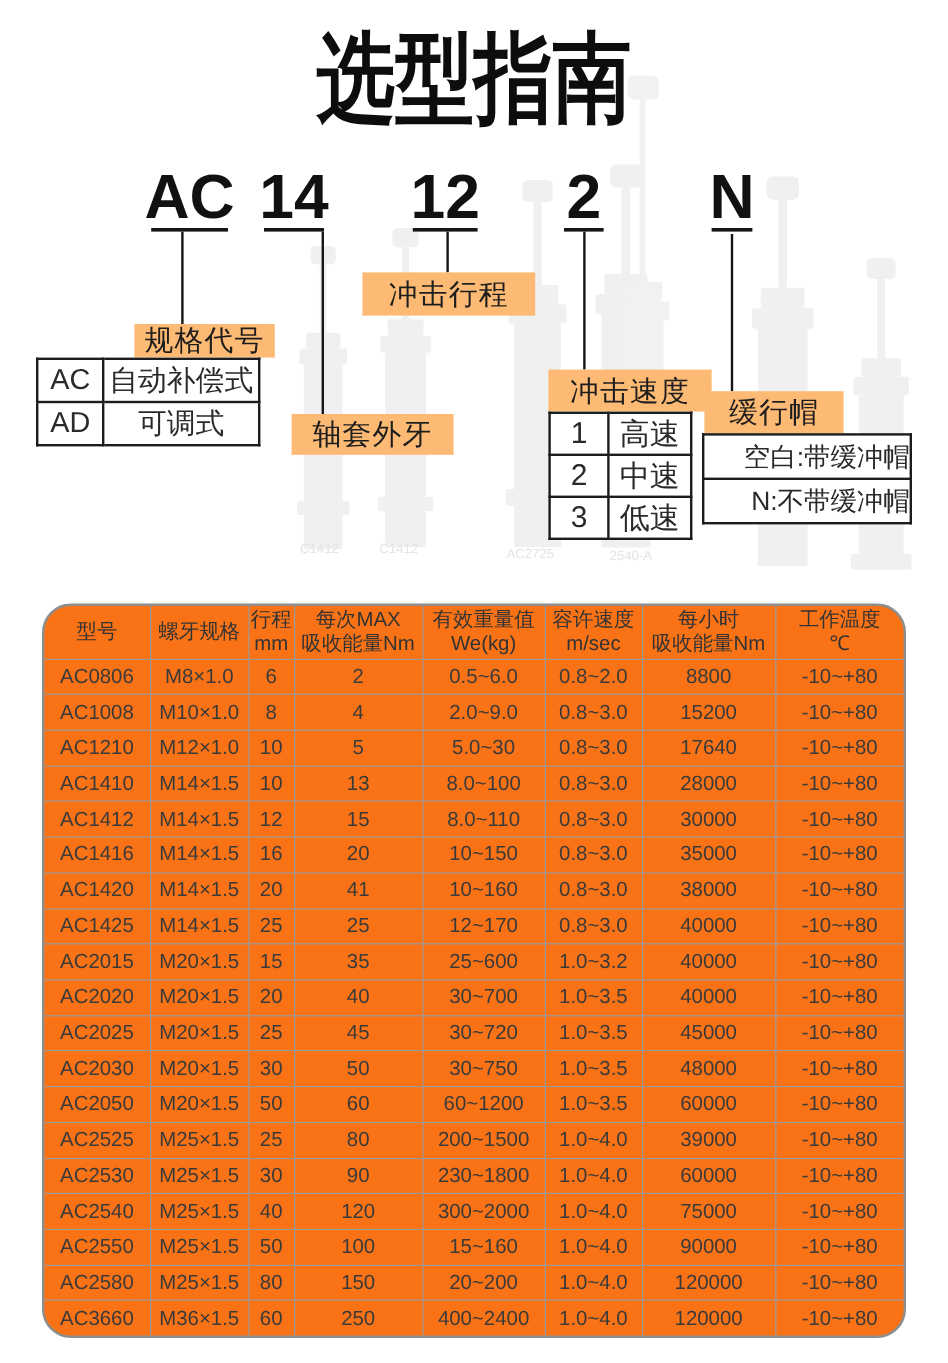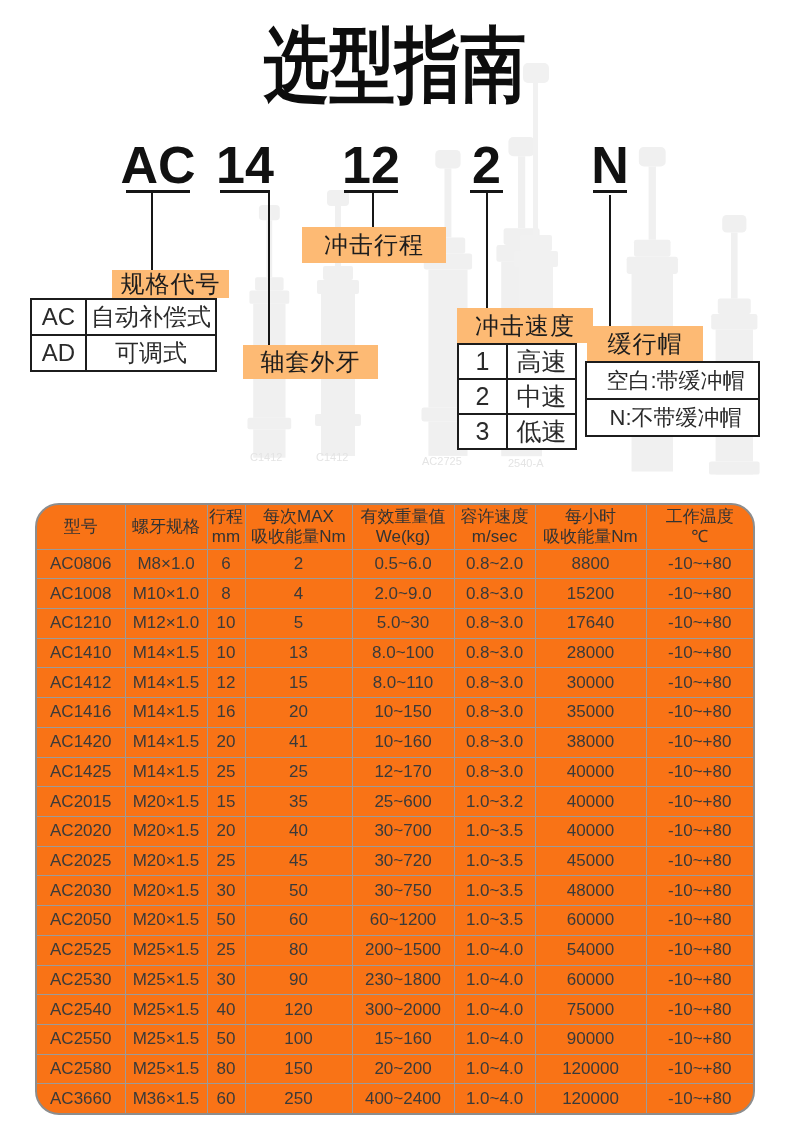--- a/index.html
+++ b/index.html
@@ -47,21 +47,21 @@
   .hl-cap{left:587px;top:326px;width:116px;height:35px;}
   
   .mini{position:absolute;border-collapse:collapse;background:#fff;table-layout:fixed;}
   .mini td{border:2px solid #1c1c1c;text-align:center;vertical-align:middle;
     color:#2a2a2a;padding:0;overflow:hidden;white-space:nowrap;}
   .mini-spec{left:30px;top:298px;width:187px;height:74px;font-size:24px;}
   .mini-spec td.c1{width:53px;}
   .mini-speed{left:457px;top:343px;width:120px;height:107px;font-size:25px;}
   .mini-speed td.c1{width:47px;}
   .mini-cap{left:585px;top:361px;width:175px;height:76px;font-size:22px;}
-  .mini-cap td{text-align:center;padding-left:6px;}
+  .mini-cap td{text-align:right;padding-left:6px;}
   
   .main-table-wrap{
     position:absolute;left:35px;top:503px;width:716px;height:608px;
     border:2px solid #8d8d8d;border-radius:24px;overflow:hidden;background:#f97316;
   }
   .main-table{
     width:100%;height:100%;border-collapse:collapse;table-layout:fixed;
     font-size:17px;color:#3a3a3a;
   }
   .main-table th,.main-table td{
@@ -330,21 +330,21 @@
             <td>60000</td>
             <td>-10~+80</td>
           </tr>
           <tr>
             <td>AC2525</td>
             <td>M25×1.5</td>
             <td>25</td>
             <td>80</td>
             <td>200~1500</td>
             <td>1.0~4.0</td>
-            <td>54000</td>
+            <td>39000</td>
             <td>-10~+80</td>
           </tr>
           <tr>
             <td>AC2530</td>
             <td>M25×1.5</td>
             <td>30</td>
             <td>90</td>
             <td>230~1800</td>
             <td>1.0~4.0</td>
             <td>60000</td>

